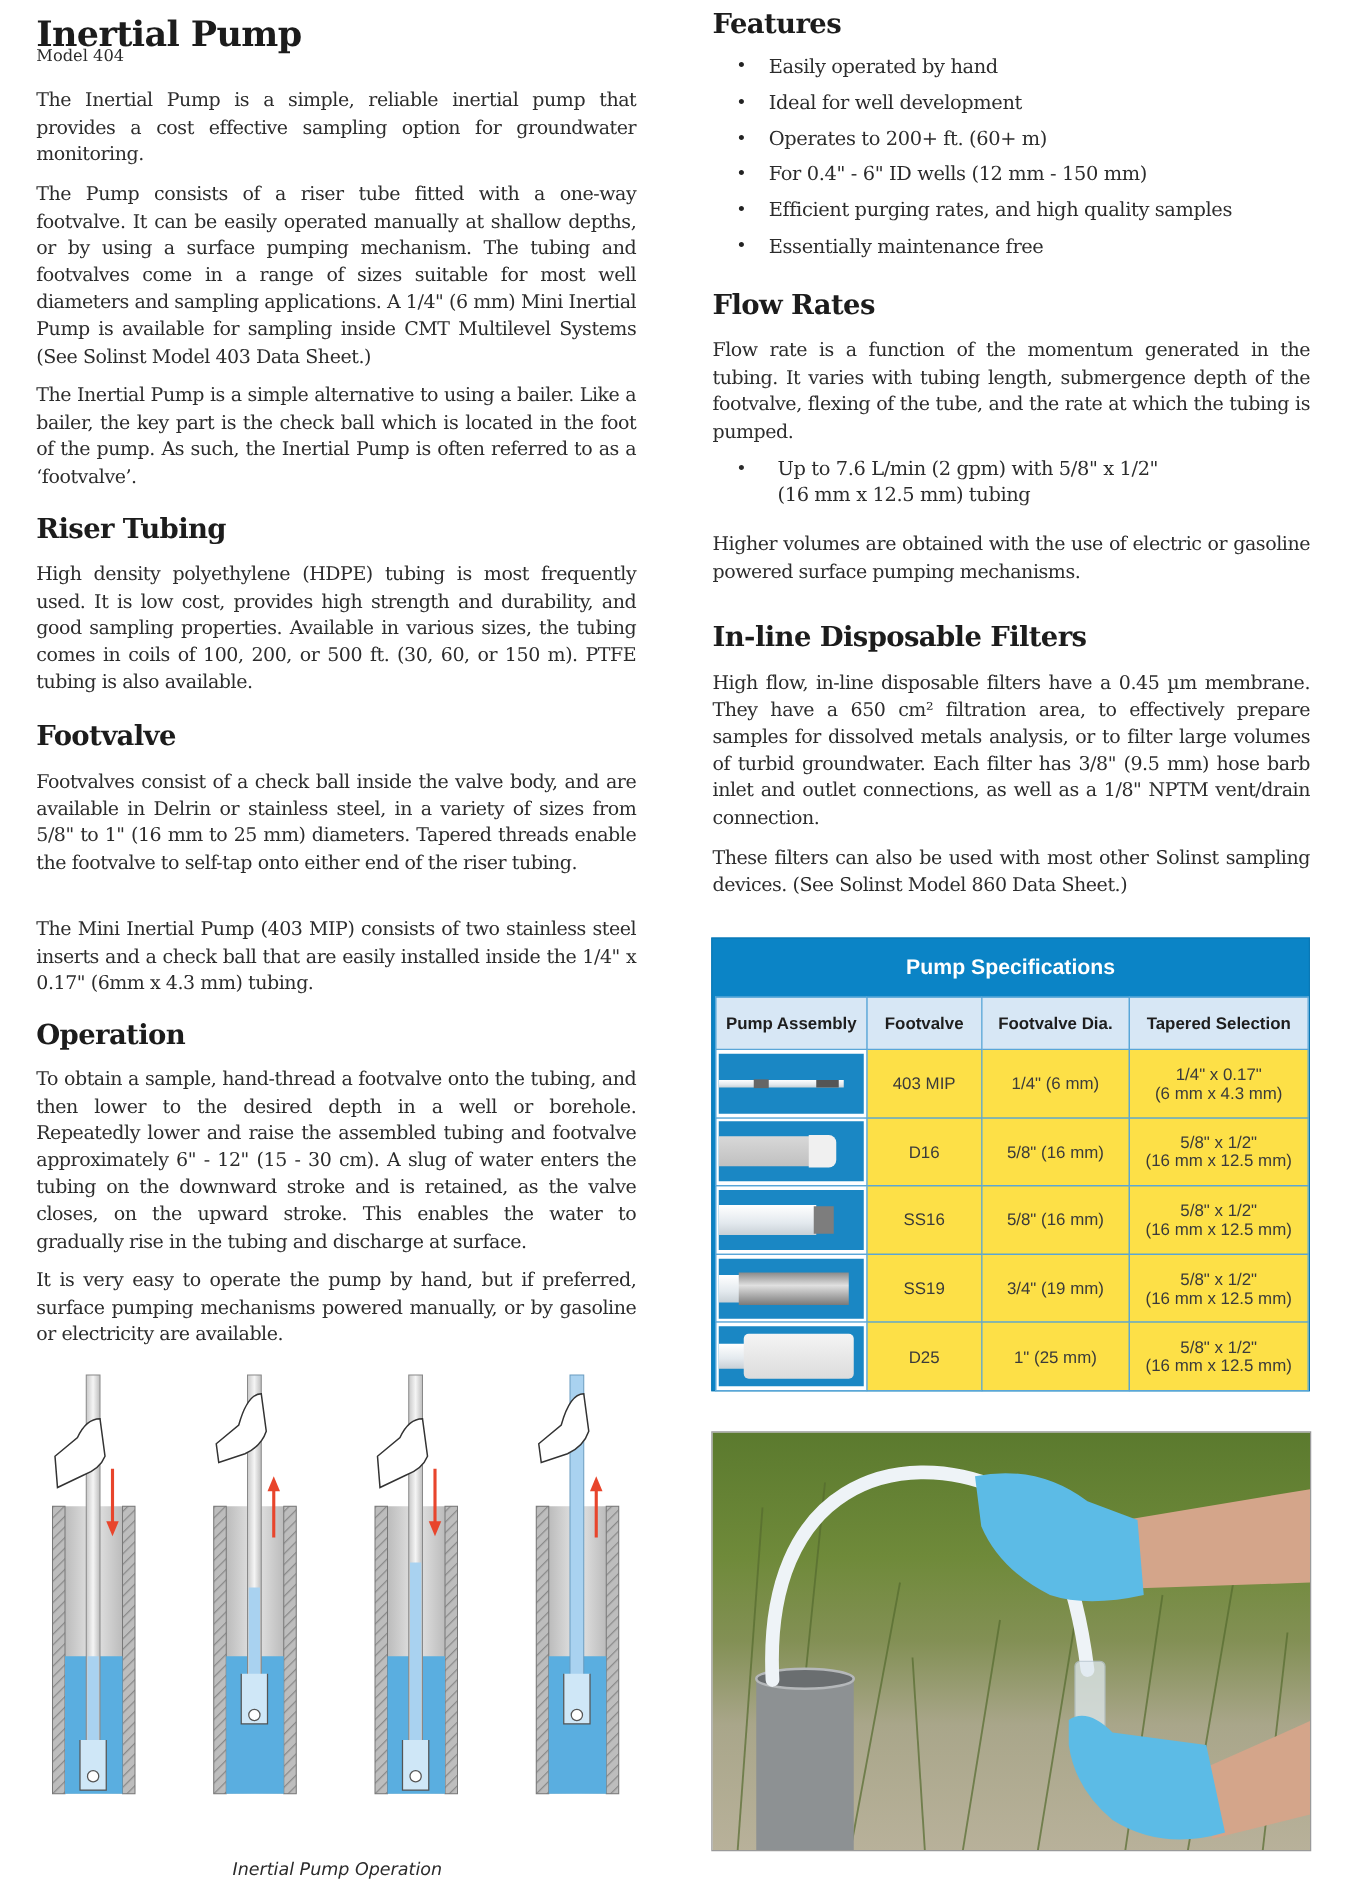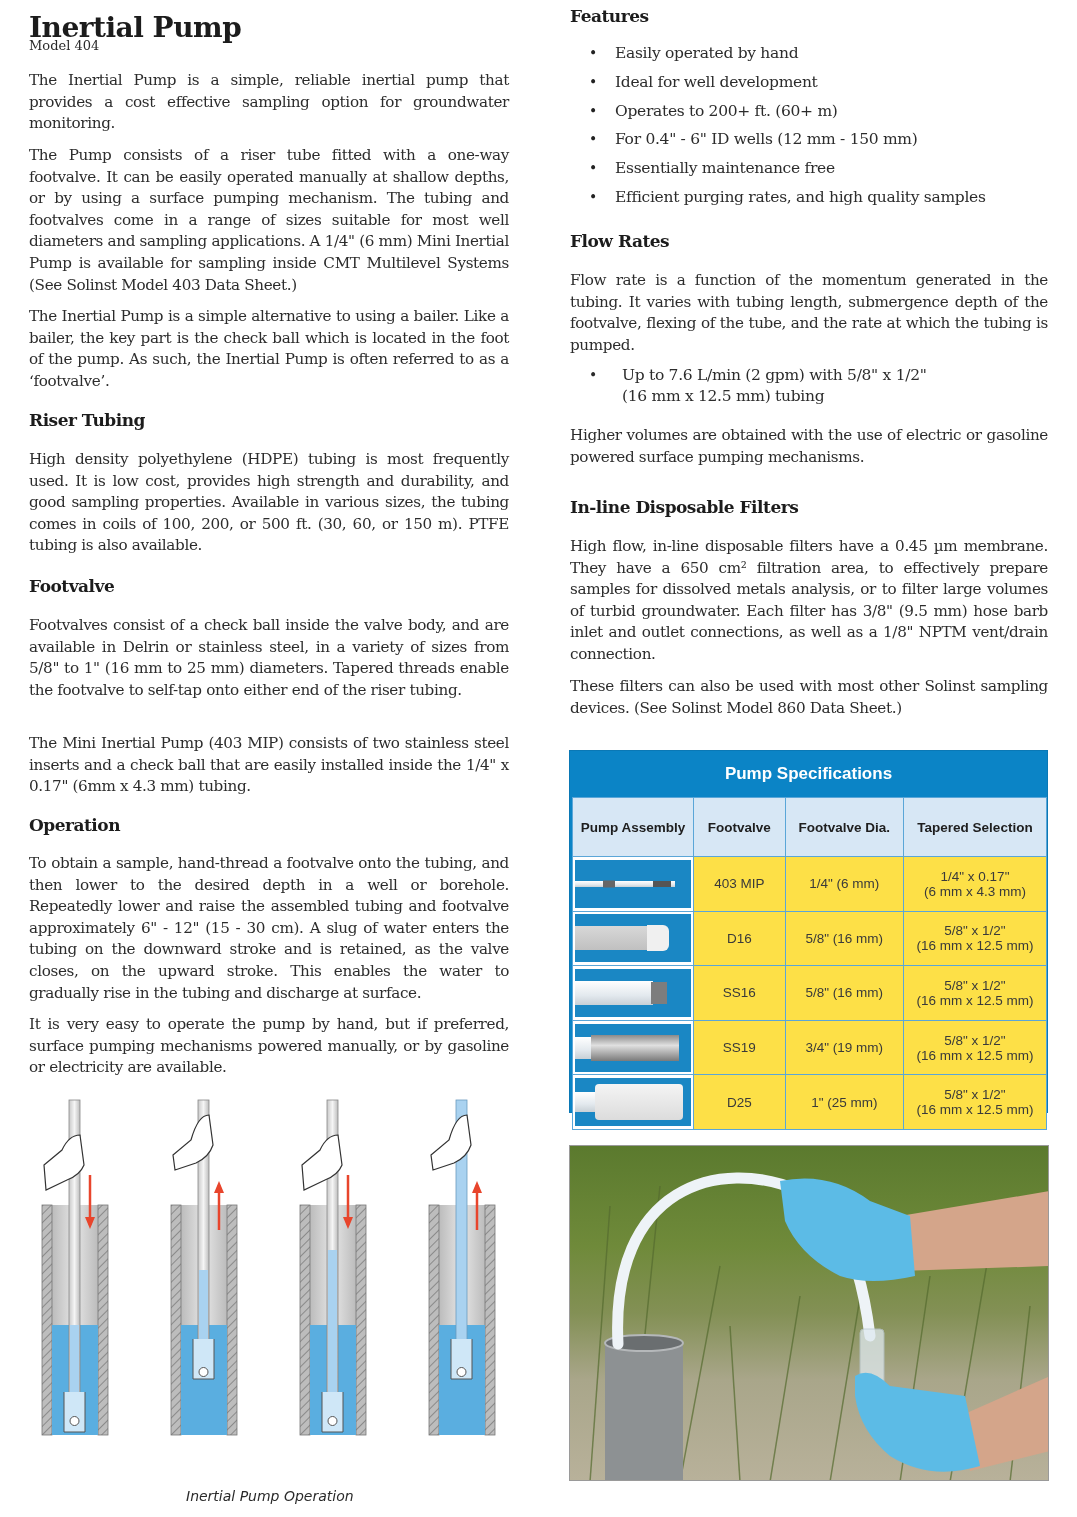--- a/index.html
+++ b/index.html
@@ -3,34 +3,34 @@
 <meta charset="utf-8">
 <style>
   * { box-sizing: border-box; margin: 0; padding: 0; }
   html, body { width: 1077px; height: 1517px; background: #ffffff; overflow: hidden; }
   body { position: relative; font-family: "DejaVu Serif", "Liberation Serif", serif; color: #2a2a2a; }
   .col { position: absolute; top: 0; }
   .col-left { left: 29px; width: 480px; }
   .col-right { left: 570px; width: 478px; }
   h1.title { font-family: "DejaVu Serif", serif; font-weight: bold; font-size: 28px; letter-spacing: -0.5px; color: #1c1c1c; position: absolute; left: 0; top: 11px; }
   .subtitle { position: absolute; left: 0; top: 38px; font-size: 13px; color: #2a2a2a; }
-  h2 { position: absolute; left: 0; font-family: "DejaVu Serif", serif; font-weight: bold; font-size: 17px; letter-spacing: -0.5px; color: #1c1c1c; }
+  h2 { position: absolute; left: 0; font-family: "DejaVu Serif", serif; font-weight: bold; font-size: 22px; letter-spacing: -0.5px; color: #1c1c1c; }
   p.para { position: absolute; left: 0; width: 100%; font-size: 15.2px; line-height: 21.6px; text-align: justify; letter-spacing: -0.35px; color: #2c2c2c; }
   ul.bullets { position: absolute; left: 0; width: 100%; list-style: none; }
   ul.bullets li { position: relative; padding-left: 45px; font-size: 15.5px; line-height: 28.8px; letter-spacing: -0.3px; color: #2c2c2c; }
   ul.bullets li::before { content: "•"; position: absolute; left: 19px; top: 0; font-size: 14px; color: #222; }
   .flow-bullet { position: absolute; left: 0; width: 100%; }
   .flow-bullet .dot { position: absolute; left: 19px; top: 0; font-size: 14px; line-height: 21.6px; }
   .flow-bullet .txt { position: absolute; left: 52px; font-size: 15.5px; line-height: 21px; letter-spacing: -0.3px; color: #2c2c2c; white-space: pre-line; }
 
   
   .spec { position: absolute; left: 569px; top: 750px; width: 479px; height: 363px; background: #0b84c6; border: 1px solid #0a78b5; }
   .spec-title { position: absolute; left: 0; top: 0; width: 100%; height: 46px; display: flex; align-items: center; justify-content: center; font-family: "Liberation Sans", sans-serif; font-weight: bold; color: #ffffff; font-size: 17px; }
   .spec-table { position: absolute; left: 2px; top: 46px; width: 475px; border-collapse: collapse; font-family: "Liberation Sans", sans-serif; }
-  .spec-table th { background: #d7e7f5; color: #1e1e1e; font-size: 13.5px; font-weight: bold; height: 59px; border: 1.5px solid #5aa6d8; }
+  .spec-table th { background: #d7e7f5; color: #1e1e1e; font-size: 13.5px; font-weight: bold; height: 42px; border: 1.5px solid #5aa6d8; }
   .spec-table td { background: #fde047; color: #3a3a3a; font-size: 13.5px; text-align: center; height: 54.6px; border: 1.5px solid #5aa6d8; line-height: 15px; }
   .spec-table td.imgcell { background: #ffffff; padding: 2px; }
   .thumb { width: 116px; height: 48px; background: #1a87c4; position: relative; overflow: hidden; }
   .thumb .tube { position: absolute; left: 0; top: 50%; transform: translateY(-50%); background: linear-gradient(#ffffff, #e3e9ee 60%, #c8d0d6); }
   .thumb .fv { position: absolute; top: 50%; transform: translateY(-50%); }
 
   
   .diagram { position: absolute; left: 30px; top: 1095px; width: 480px; height: 370px; }
   .caption { position: absolute; left: 186px; top: 1488px; font-size: 14px; font-style: italic; color: #2a2a2a; font-family: "DejaVu Sans", sans-serif; font-weight: 300; }
 
@@ -137,22 +137,22 @@
 </div>
 <div class="caption">Inertial Pump Operation</div>
 
 <div class="col col-right">
   <h2 style="top:6px;">Features</h2>
   <ul class="bullets" style="top:39px;">
     <li>Easily operated by hand</li>
     <li>Ideal for well development</li>
     <li>Operates to 200+ ft. (60+ m)</li>
     <li>For 0.4" - 6" ID wells (12 mm - 150 mm)</li>
+    <li>Efficient purging rates, and high quality samples</li>
     <li>Essentially maintenance free</li>
-    <li>Efficient purging rates, and high quality samples</li>
   </ul>
 
   <h2 style="top:231px;">Flow Rates</h2>
   <p class="para" style="top:270px;">Flow rate is a function of the momentum generated in the tubing. It varies with tubing length, submergence depth of the footvalve, flexing of the tube, and the rate at which the tubing is pumped.</p>
   <div class="flow-bullet" style="top:365px;">
     <span class="dot">•</span>
     <span class="txt">Up to 7.6 L/min (2 gpm) with 5/8" x 1/2"
 (16 mm x 12.5 mm) tubing</span>
   </div>
   <p class="para" style="top:425px;">Higher volumes are obtained with the use of electric or gasoline powered surface pumping mechanisms.</p>

